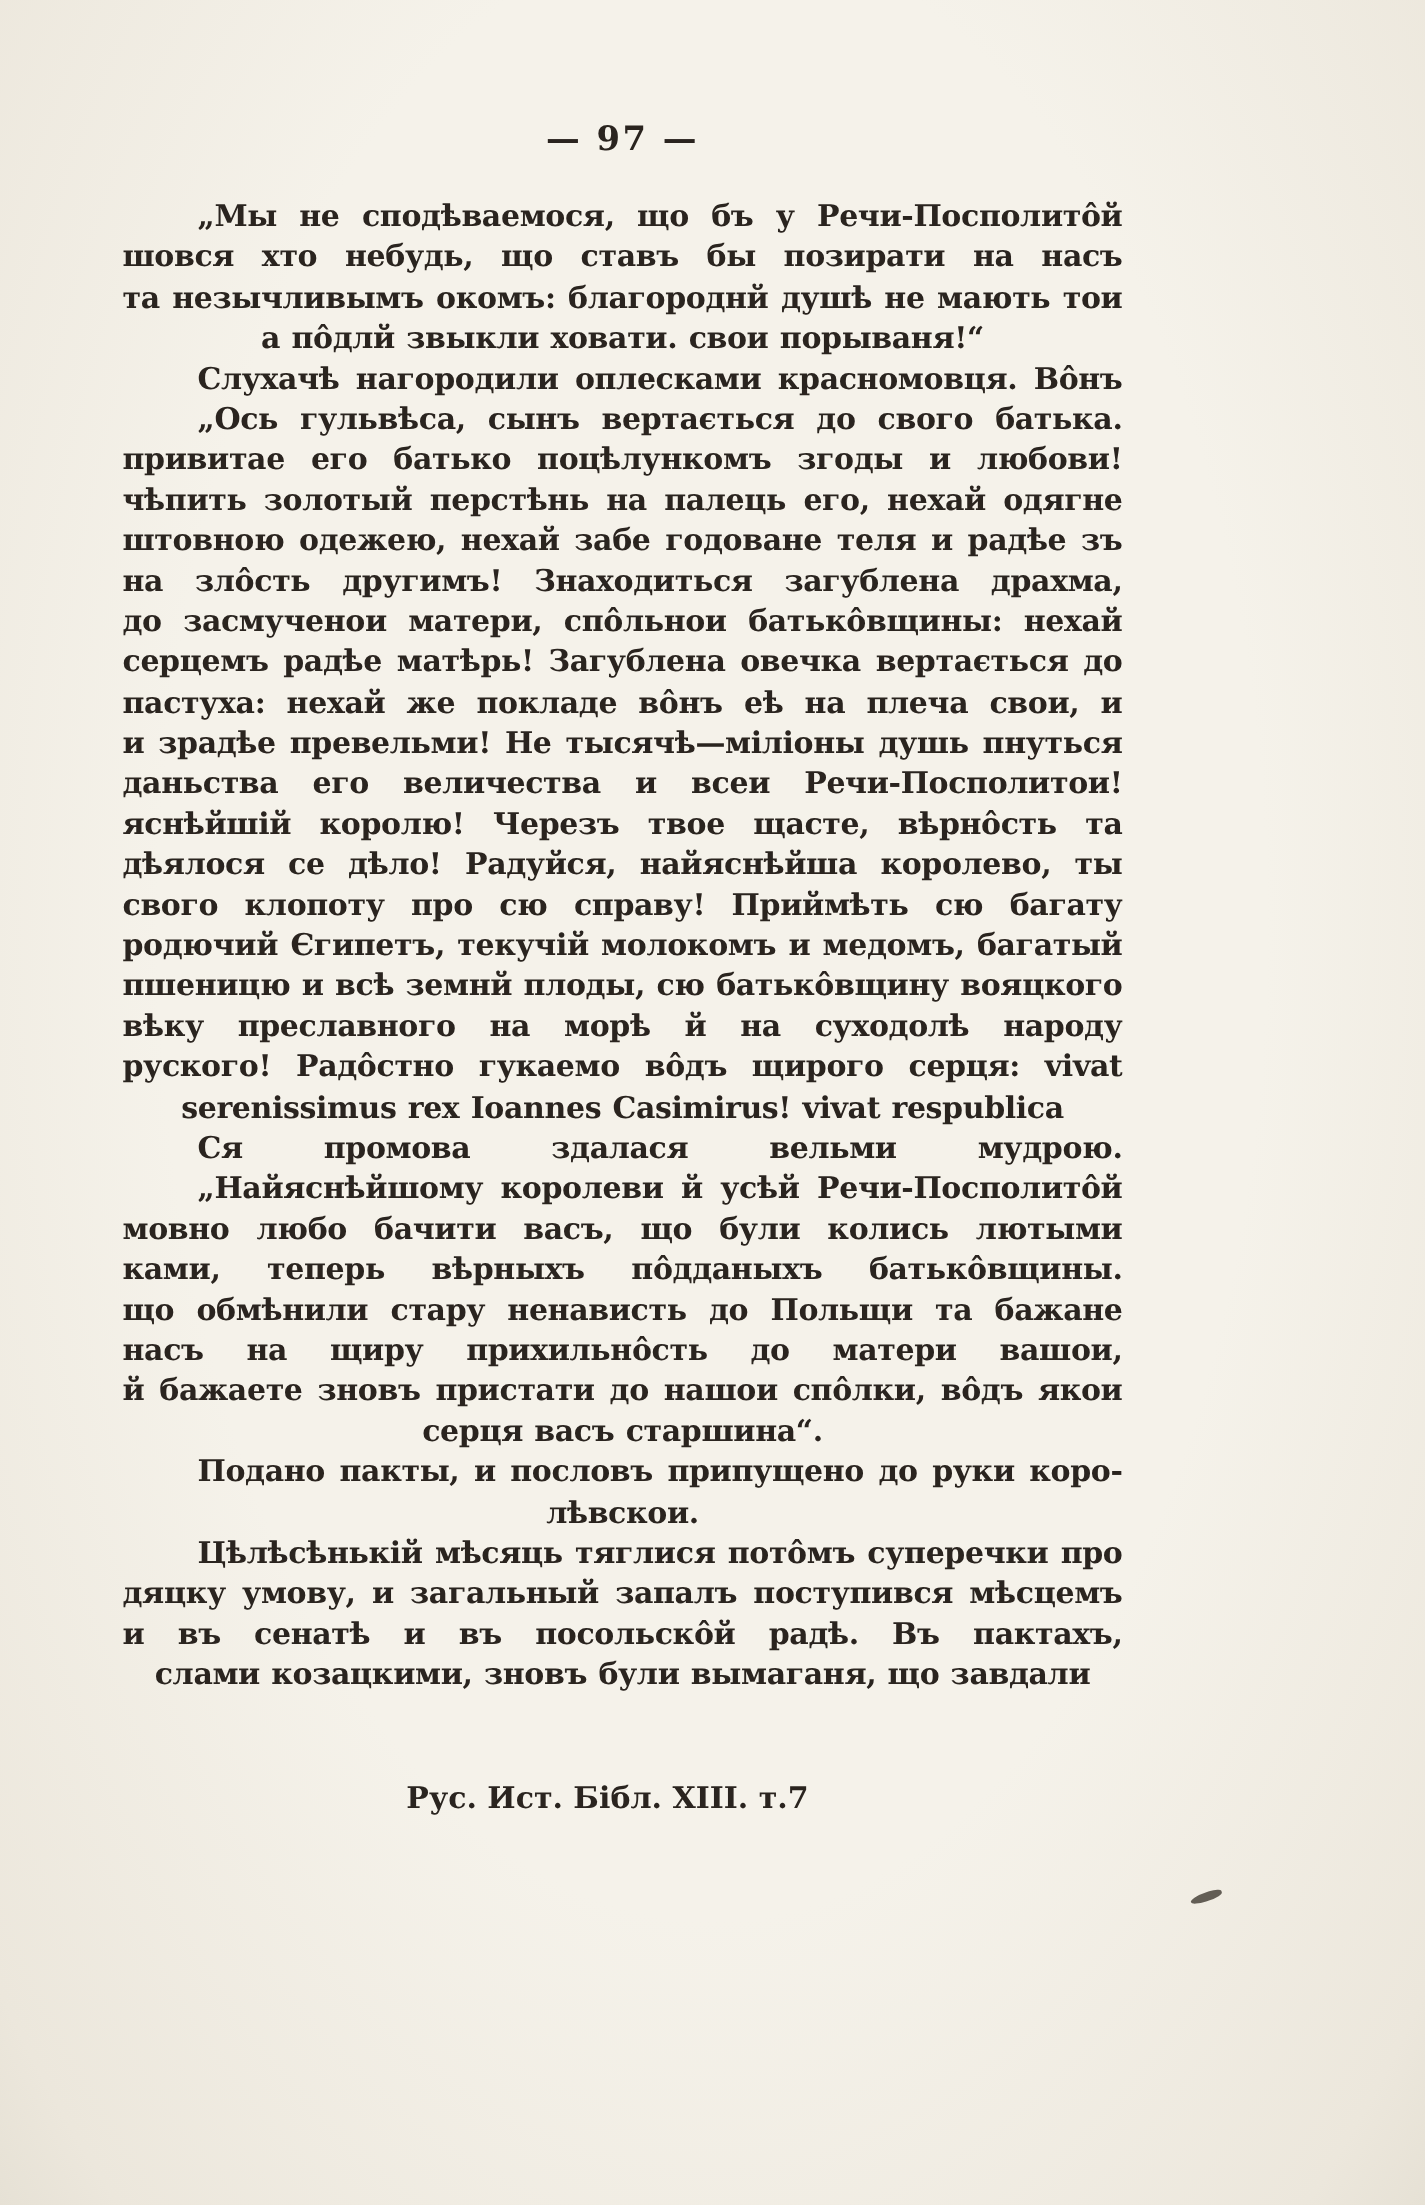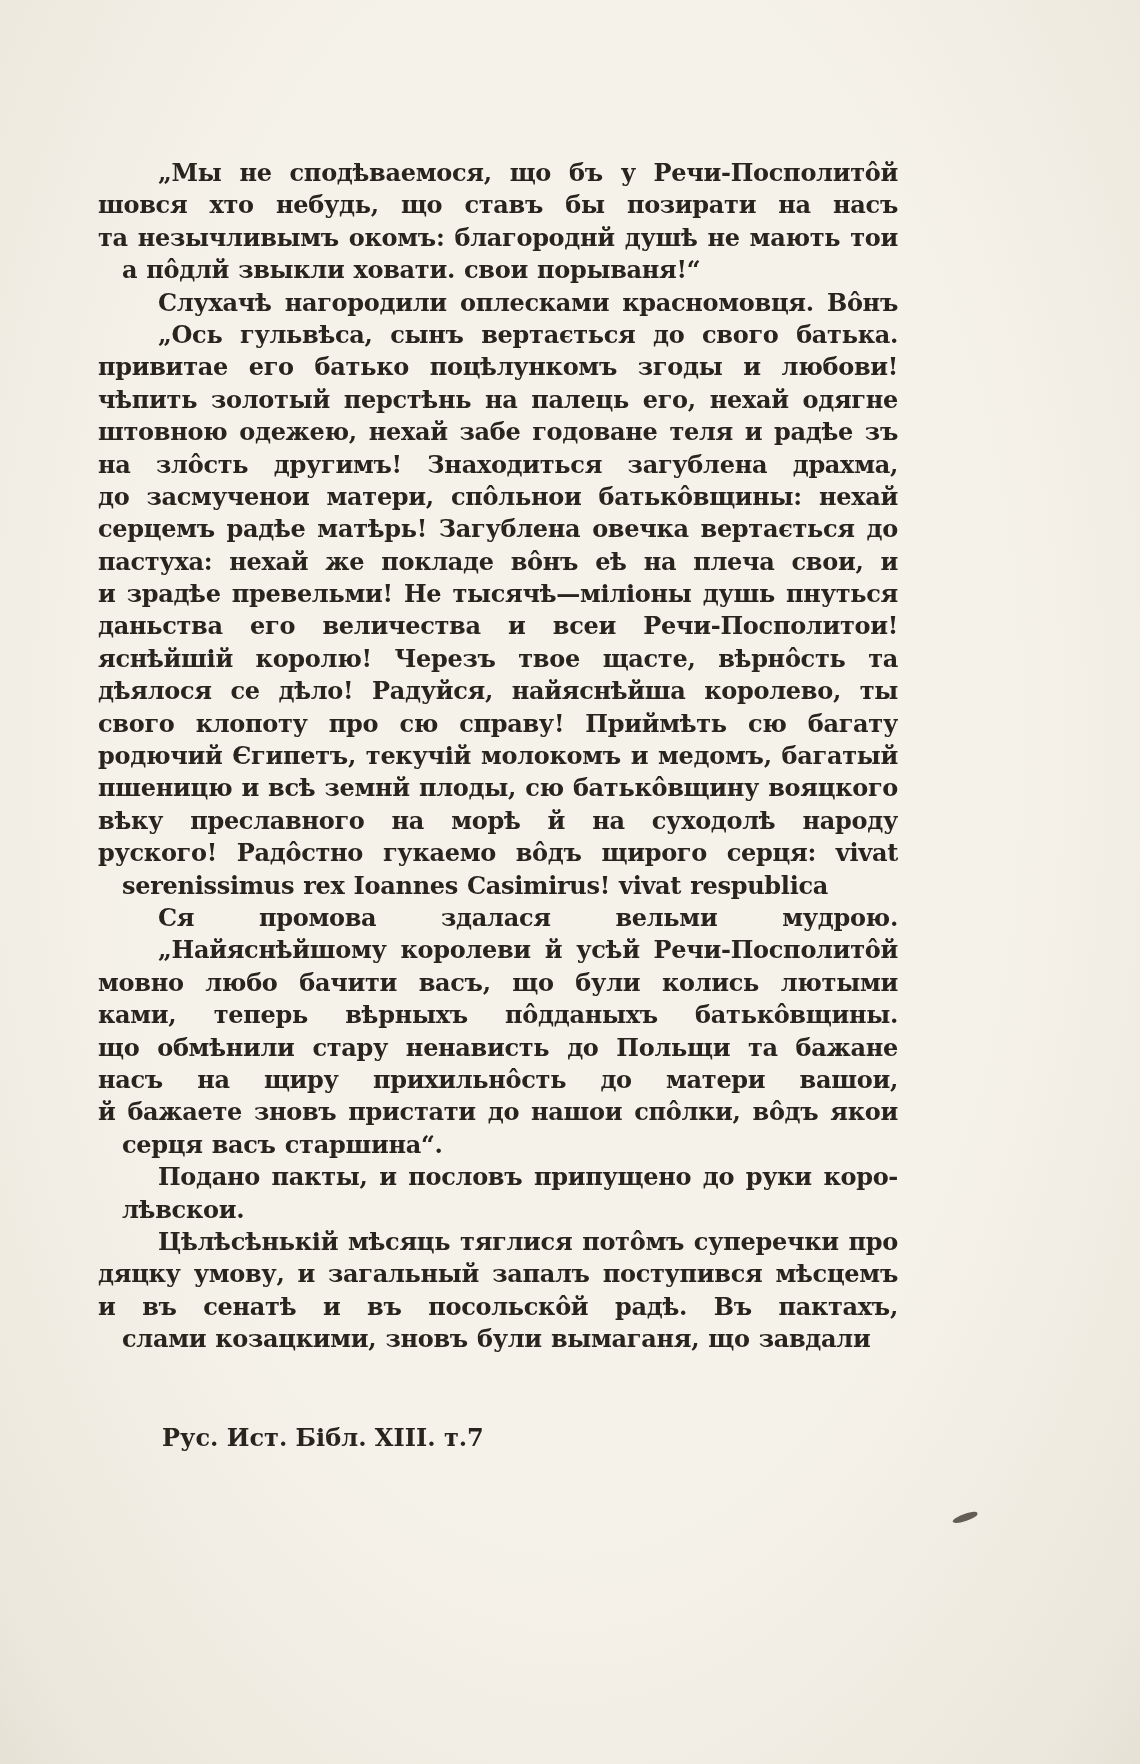--- a/index.html
+++ b/index.html
@@ -49,36 +49,35 @@
     text-align: justify;
     white-space: normal;
   }
   
   .line::after {
     content: "";
     display: inline-block;
     width: 100%;
   }
   .line.last {
-    text-align: left;
-    margin-left: 24px;
+    text-align: center;
   }
   .line.last::after {
     content: none;
   }
   .line.indent {
     text-indent: 60px;
   }
   .footer {
     position: absolute;
     left: 98px;
     top: 1423px;
     width: 800px;
     display: flex;
-    justify-content: flex-start;
+    justify-content: center;
     font-size: 24px;
     font-weight: 700;
     padding: 0;
     box-sizing: border-box;
   }
   .footer .cite { margin-left: 64px; }
   .footer .folio { margin-right: 88px; }
   .ink-mark {
     position: absolute;
     left: 952px;
@@ -89,20 +88,21 @@
     border-radius: 60% 40% 50% 50%;
     transform: rotate(-18deg);
     opacity: 0.85;
   }
 </style>
 </head>
 <body>
 
 <div class="page">
 
+  <div class="page-number">— 97 —</div>
 
   <div class="textblock">
     <div class="line indent">„Мы не сподѣваемося, що бъ у Речи-Посполитôй знай-</div>
     <div class="line">шовся хто небудь, що ставъ бы позирати на насъ завидливымъ</div>
     <div class="line">та незычливымъ окомъ: благороднй душѣ не мають тои вады,</div>
     <div class="line last">а пôдлй звыкли ховати. свои порываня!“</div>
     <div class="line indent">Слухачѣ нагородили оплесками красномовця. Вôнъ спи-</div>
     <div class="line indent">„Ось гульвѣса, сынъ вертається до свого батька. Нехай же</div>
     <div class="line">привитае его батько поцѣлункомъ згоды и любови! Нехай по-</div>
     <div class="line">чѣпить золотый перстѣнь на палець его, нехай одягне его ко-</div>

